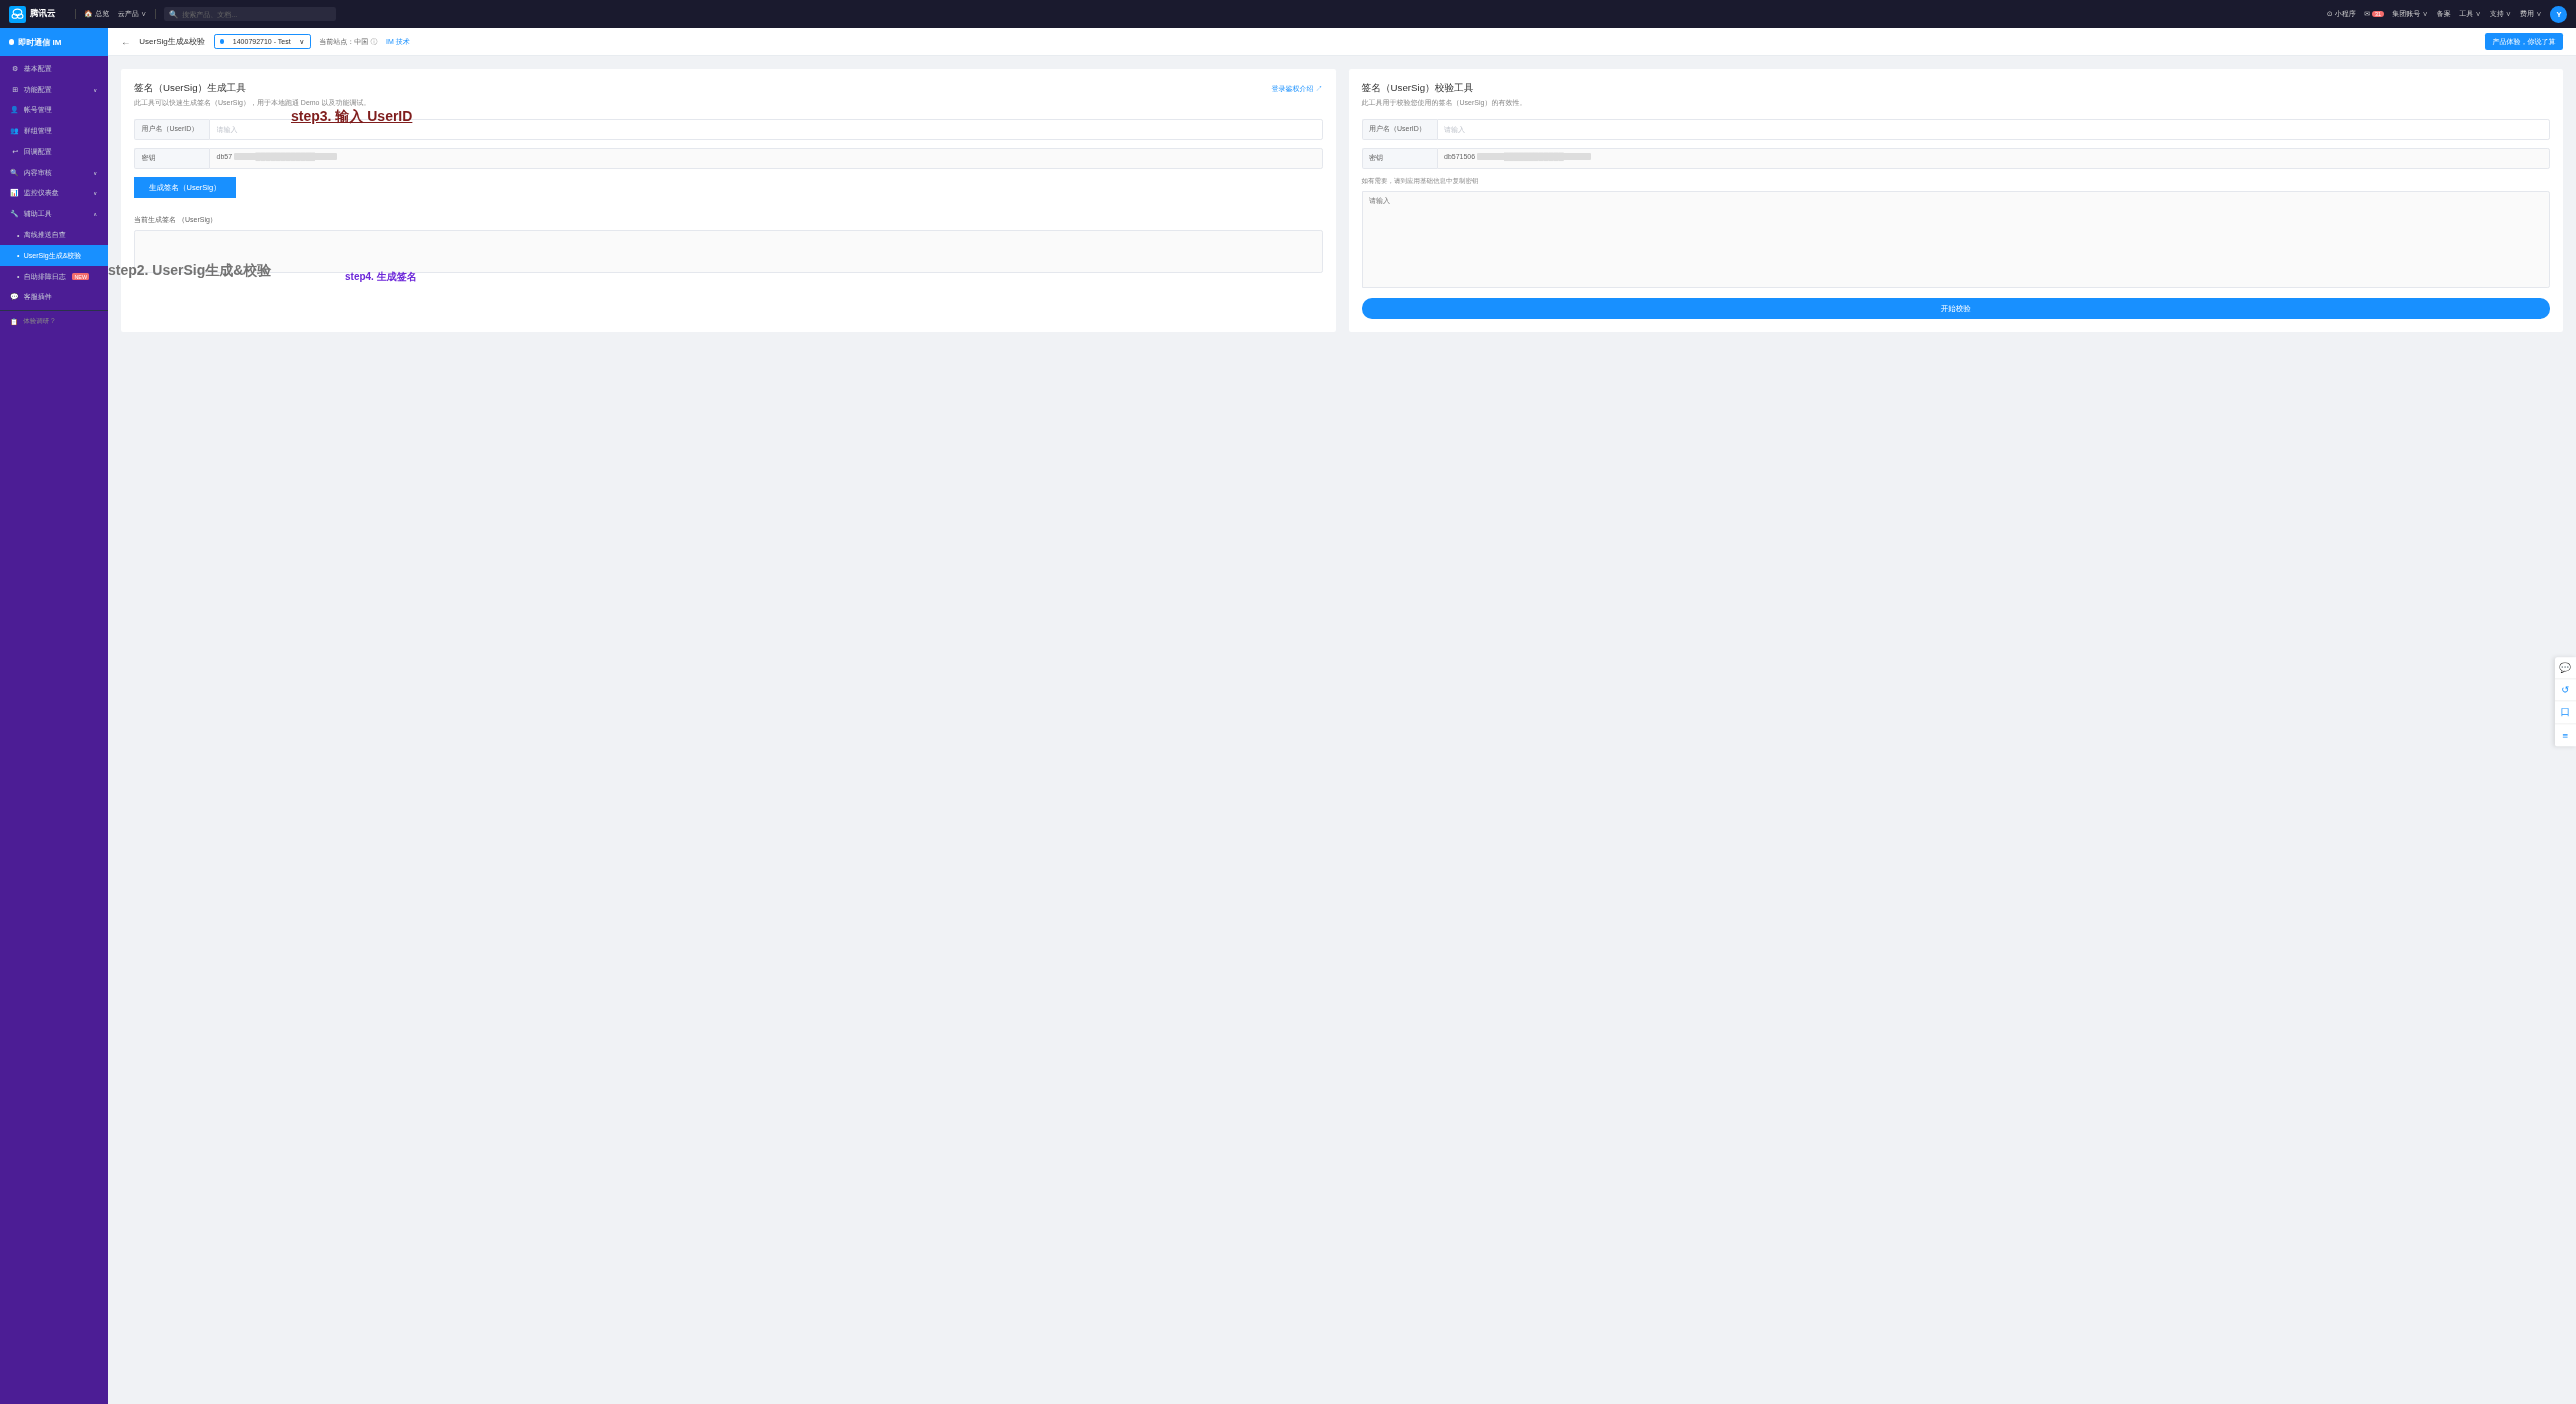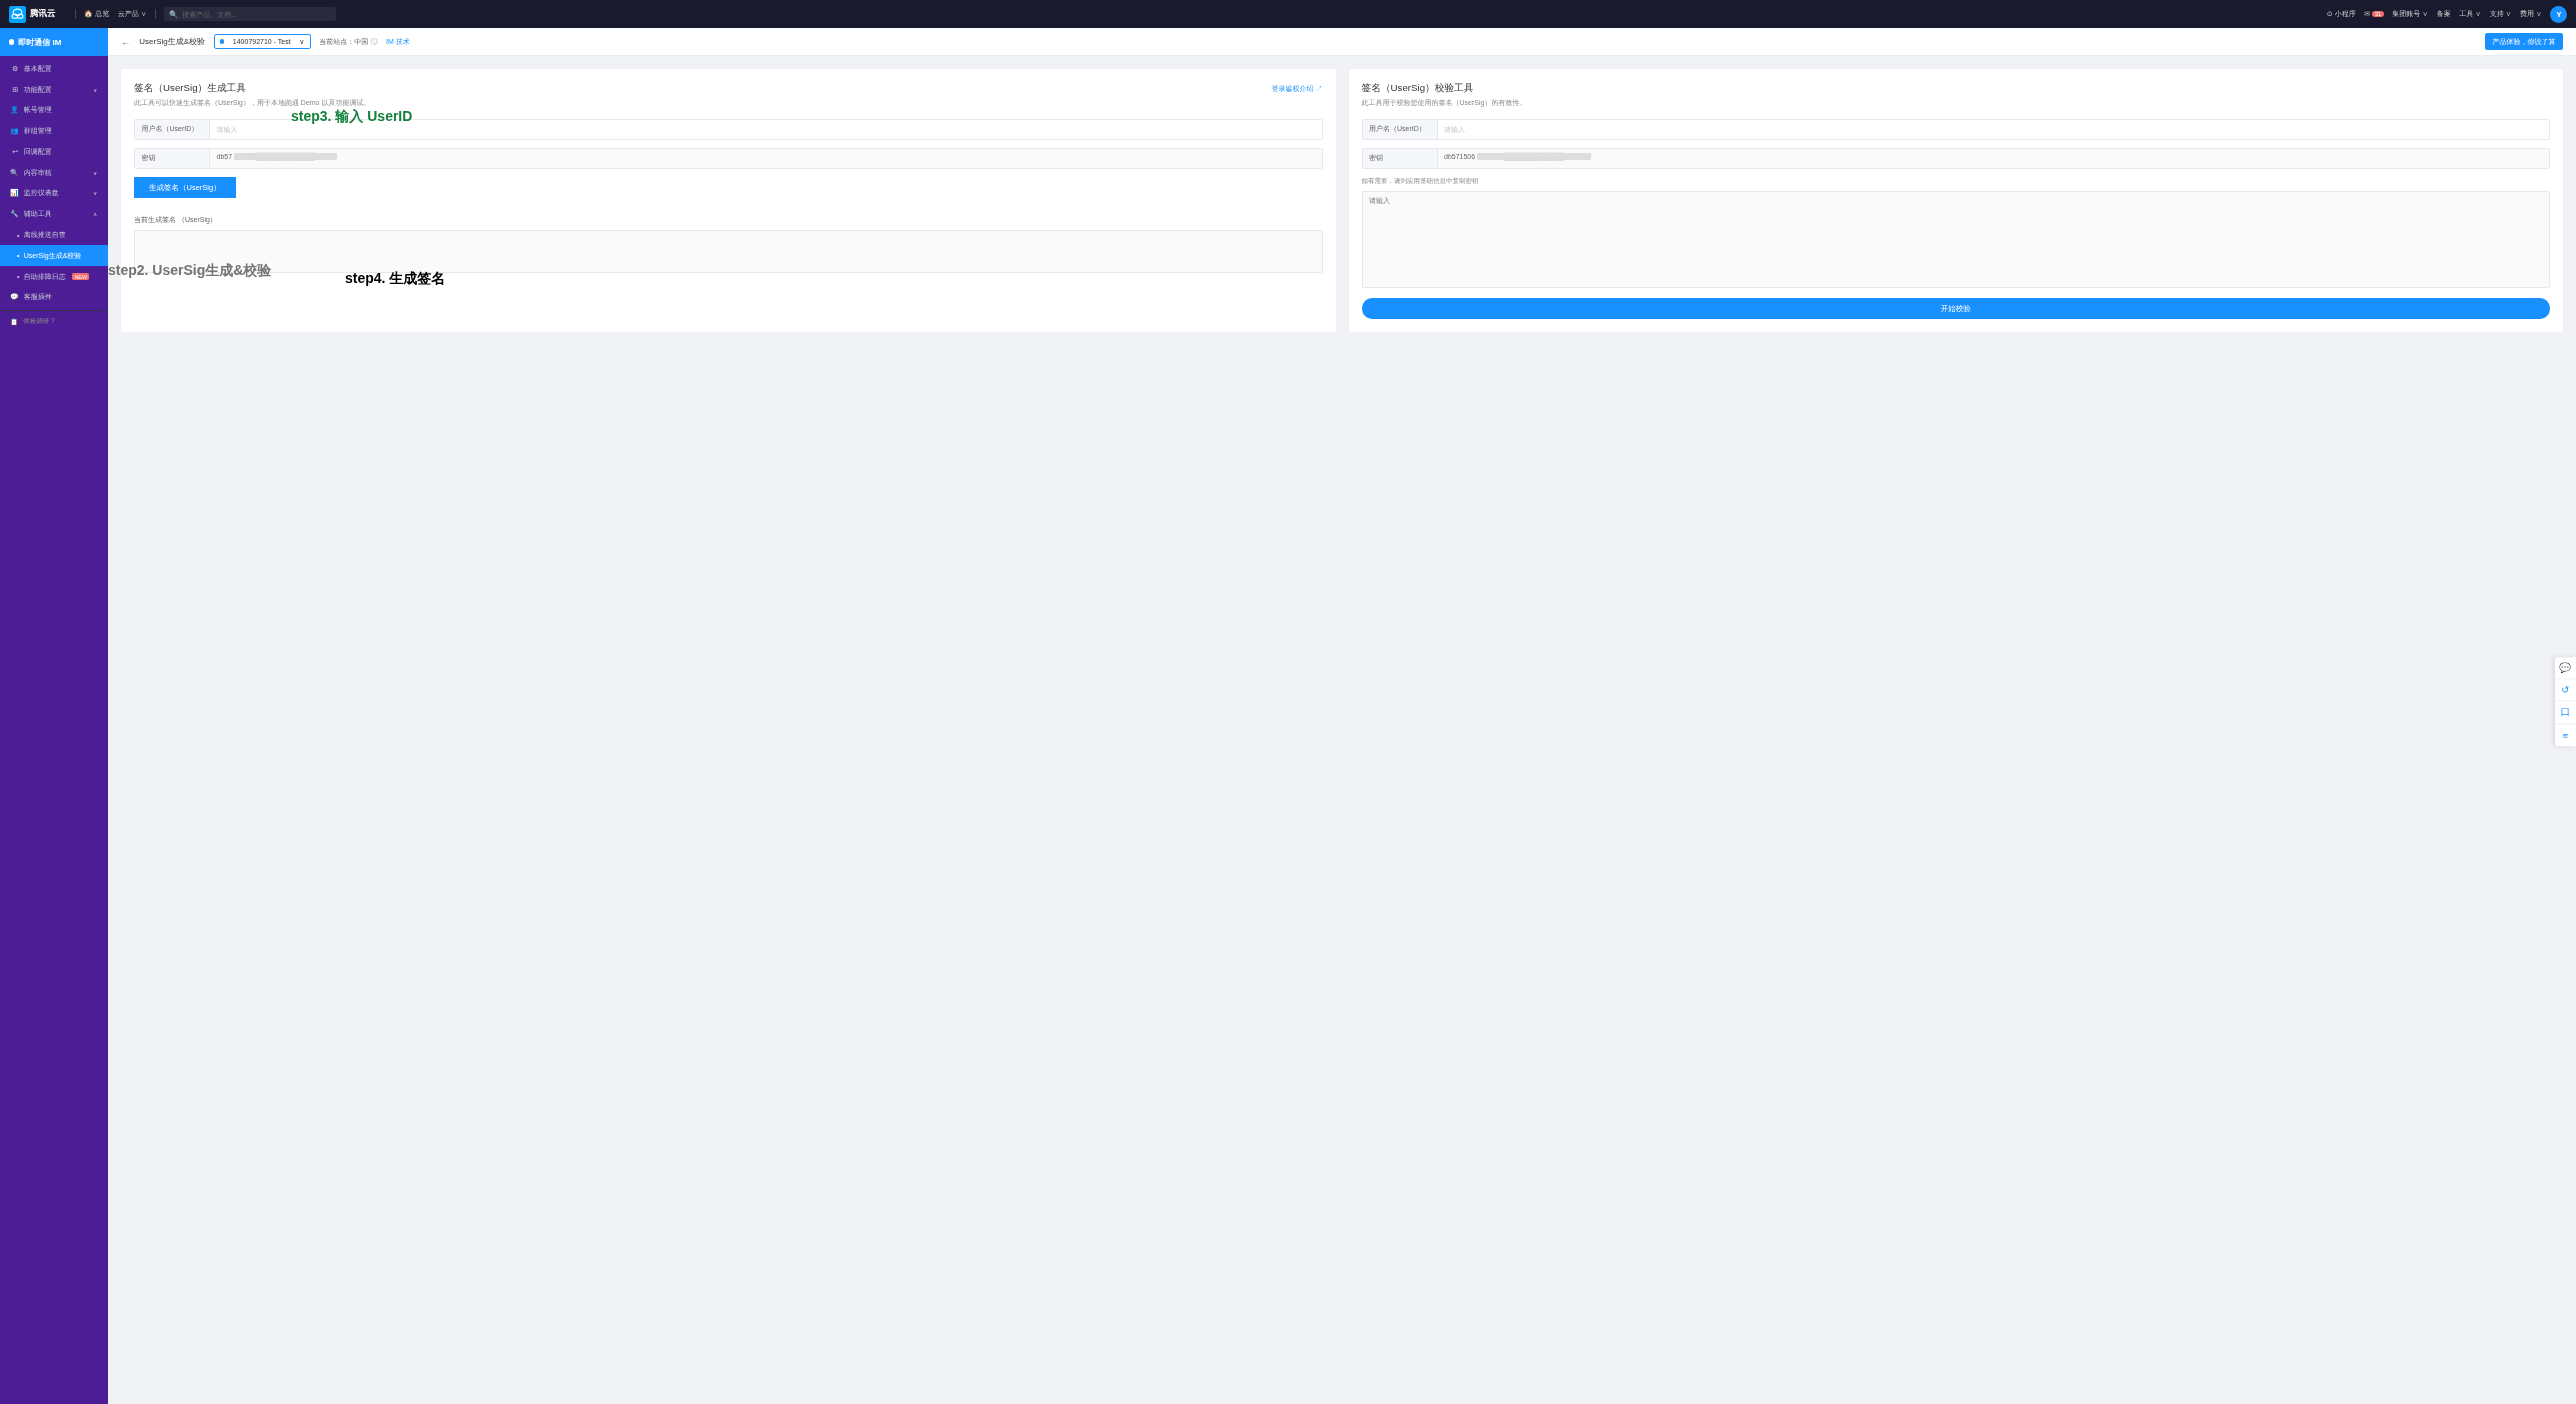--- a/index.html
+++ b/index.html
@@ -343,25 +343,25 @@
     <div style="position:relative; pointer-events:none;">
 
       <div style="position:absolute; top:-312px; left:0px; color:#1a6fe8; font-size:14px; font-weight:bold; white-space:nowrap;">
         <span>step1. 即时通信IM</span>
       </div>
 
       <div style="position:absolute; top:-83px; left:0px; color:#737373; font-size:14px; font-weight:bold; white-space:nowrap;">
         <span>step2. UserSig生成&amp;校验</span>
       </div>
 
-      <div style="position:absolute; top:-237px; left:183px; color:#15803d; font-size:14px; font-weight:bold; white-space:nowrap;">
+      <div style="position:absolute; top:-237px; left:183px; color:#7f1d1d; font-size:14px; font-weight:bold; white-space:nowrap;text-decoration:underline;">
         <span>step3. 输入 UserID</span>
       </div>
 
-      <div style="position:absolute; top:-75px; left:237px; color:#000000; font-size:14px; font-weight:bold; white-space:nowrap;">
+      <div style="position:absolute; top:-75px; left:237px; color:#6d28d9; font-size:10px; font-weight:bold; white-space:nowrap;">
         <span>step4. 生成签名</span>
       </div>
 
     </div>
 
   </main>
 
 </div>
 
 <div class="floating-panel">

